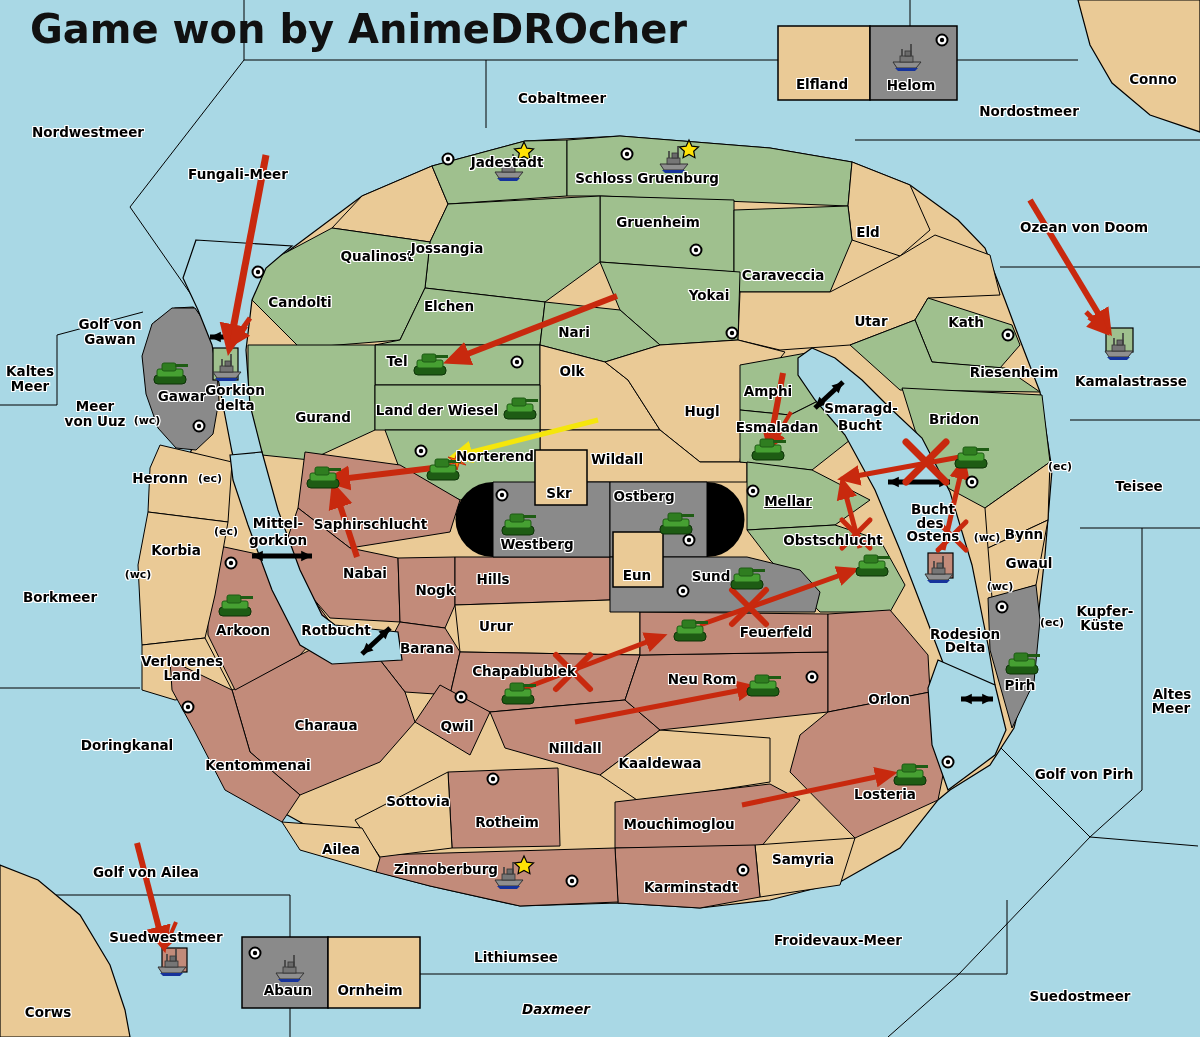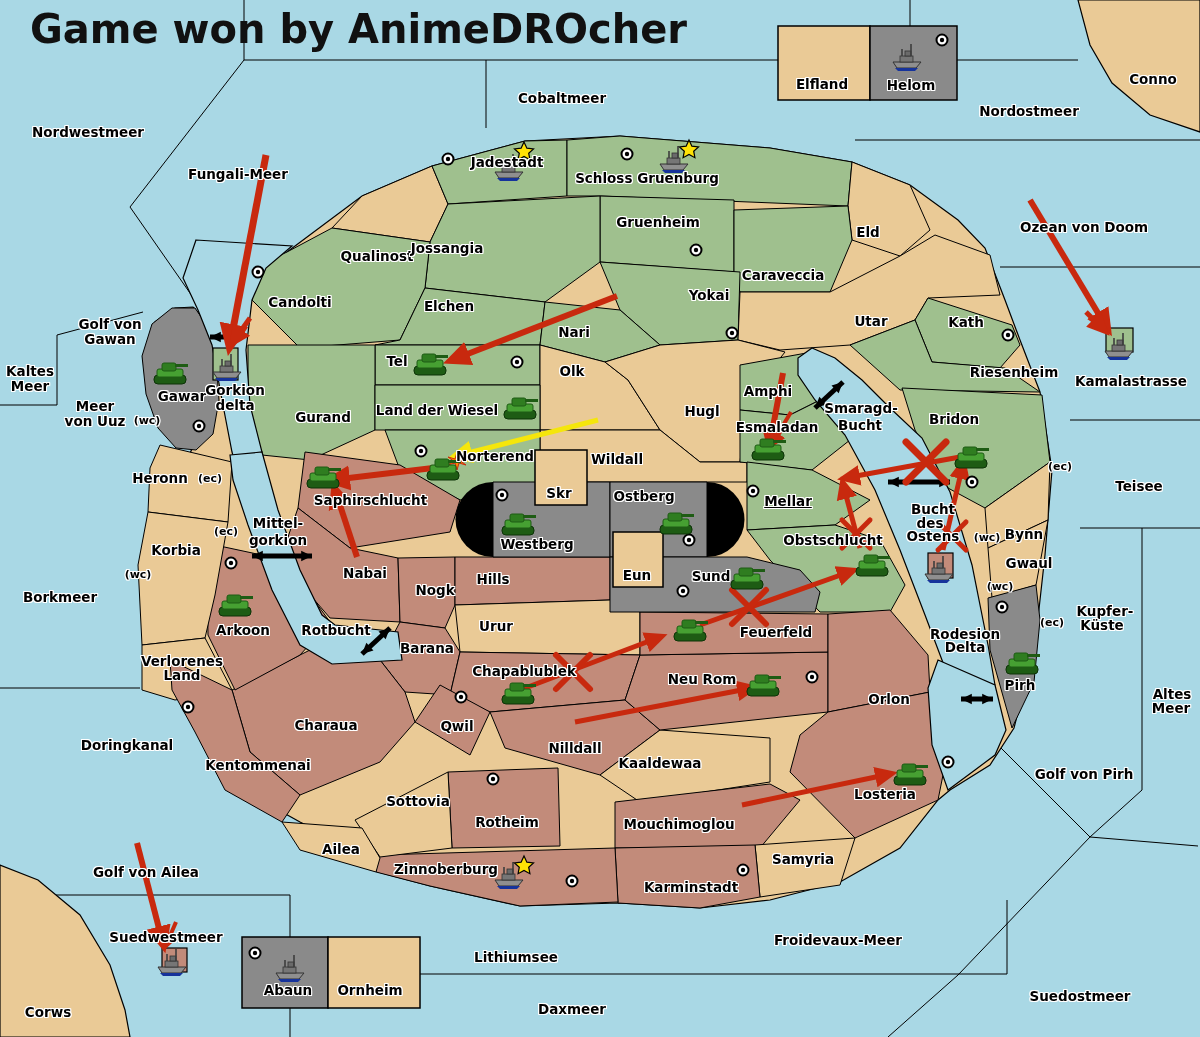--- a/index.html
+++ b/index.html
@@ -317,21 +317,21 @@
       <div class="lbl" style="left: 495px; top: 456px;">Norterend</div>
       <div class="lbl" style="left: 768px; top: 391px;">Amphi</div>
       <div class="lbl" style="left: 777px; top: 427px;">Esmaladan</div>
       <div class="lbl" style="left: 861px; top: 408px;">Smaragd-</div>
       <div class="lbl" style="left: 860px; top: 425px;">Bucht</div>
       <div class="lbl" style="left: 954px; top: 419px;">Bridon</div>
       <div class="lbl" style="left: 182px; top: 396px;">Gawar</div>
       <div class="lbl" style="left: 235px; top: 390px;">Gorkion</div>
       <div class="lbl" style="left: 235px; top: 405px;">delta</div>
       <div class="lbl" style="left: 160px; top: 478px;">Heronn</div>
-      <div class="lbl" style="left: 366px; top: 500px; padding-left: 9px;">Saphirschlucht</div>
+      <div class="lbl" style="left: 366px; top: 524px; padding-left: 9px;">Saphirschlucht</div>
       <div class="lbl" style="left: 559px; top: 493px;">Skr</div>
       <div class="lbl" style="left: 644px; top: 496px;">Ostberg</div>
       <div class="lbl" style="left: 537px; top: 544px;">Westberg</div>
       <div class="lbl" style="left: 788px; top: 501px; text-decoration: underline;">Mellar</div>
       <div class="lbl" style="left: 833px; top: 540px;">Obstschlucht</div>
       <div class="lbl" style="left: 933px; top: 509px;">Bucht</div>
       <div class="lbl" style="left: 930px; top: 523px;">des</div>
       <div class="lbl" style="left: 933px; top: 536px;">Ostens</div>
       <div class="lbl" style="left: 1024px; top: 534px;">Bynn</div>
       <div class="lbl" style="left: 1139px; top: 486px;">Teisee</div>
@@ -376,21 +376,21 @@
       <div class="lbl" style="left: 341px; top: 849px;">Ailea</div>
       <div class="lbl" style="left: 803px; top: 859px;">Samyria</div>
       <div class="lbl" style="left: 446px; top: 869px;">Zinnoberburg</div>
       <div class="lbl" style="left: 691px; top: 887px;">Karminstadt</div>
       <div class="lbl" style="left: 146px; top: 872px;">Golf von Ailea</div>
       <div class="lbl" style="left: 166px; top: 937px;">Suedwestmeer</div>
       <div class="lbl" style="left: 838px; top: 940px;">Froidevaux-Meer</div>
       <div class="lbl" style="left: 516px; top: 957px;">Lithiumsee</div>
       <div class="lbl" style="left: 288px; top: 990px;">Abaun</div>
       <div class="lbl" style="left: 370px; top: 990px;">Ornheim</div>
-      <div class="lbl" style="left: 572px; top: 1009px;">Daxmeer</div>
+      <div class="lbl" style="left: 556px; top: 1009px; font-style: italic;">Daxmeer</div>
       <div class="lbl" style="left: 48px; top: 1012px;">Corws</div>
       <div class="lbl" style="left: 1080px; top: 996px;">Suedostmeer</div>
       <div class="lbl m" style="left: 147px; top: 420px;">(wc)</div>
       <div class="lbl m" style="left: 210px; top: 478px;">(ec)</div>
       <div class="lbl m" style="left: 226px; top: 531px;">(ec)</div>
       <div class="lbl m" style="left: 138px; top: 574px;">(wc)</div>
       <div class="lbl m" style="left: 987px; top: 537px;">(wc)</div>
       <div class="lbl m" style="left: 1060px; top: 466px;">(ec)</div>
       <div class="lbl m" style="left: 1000px; top: 586px;">(wc)</div>
       <div class="lbl m" style="left: 1052px; top: 622px;">(ec)</div>

